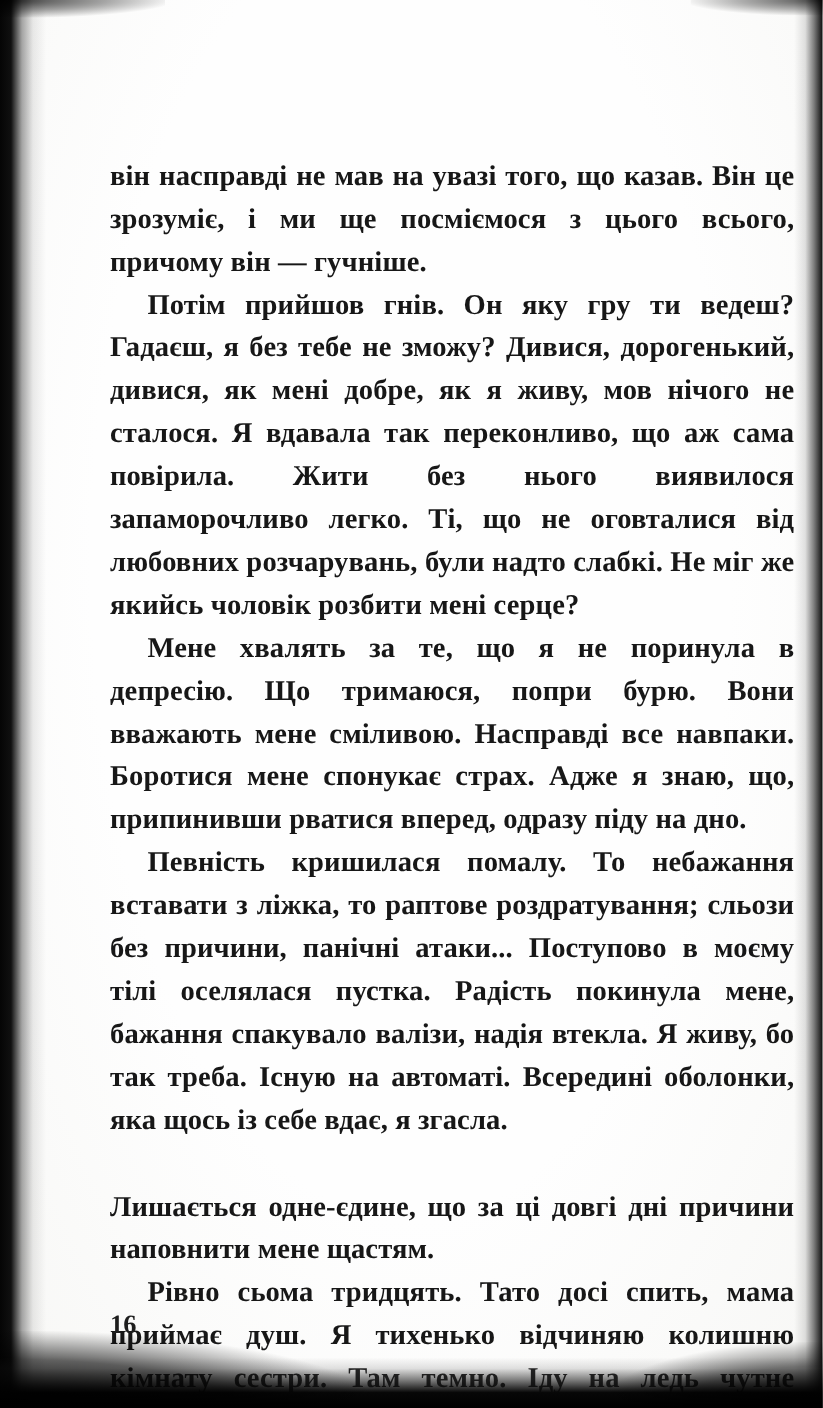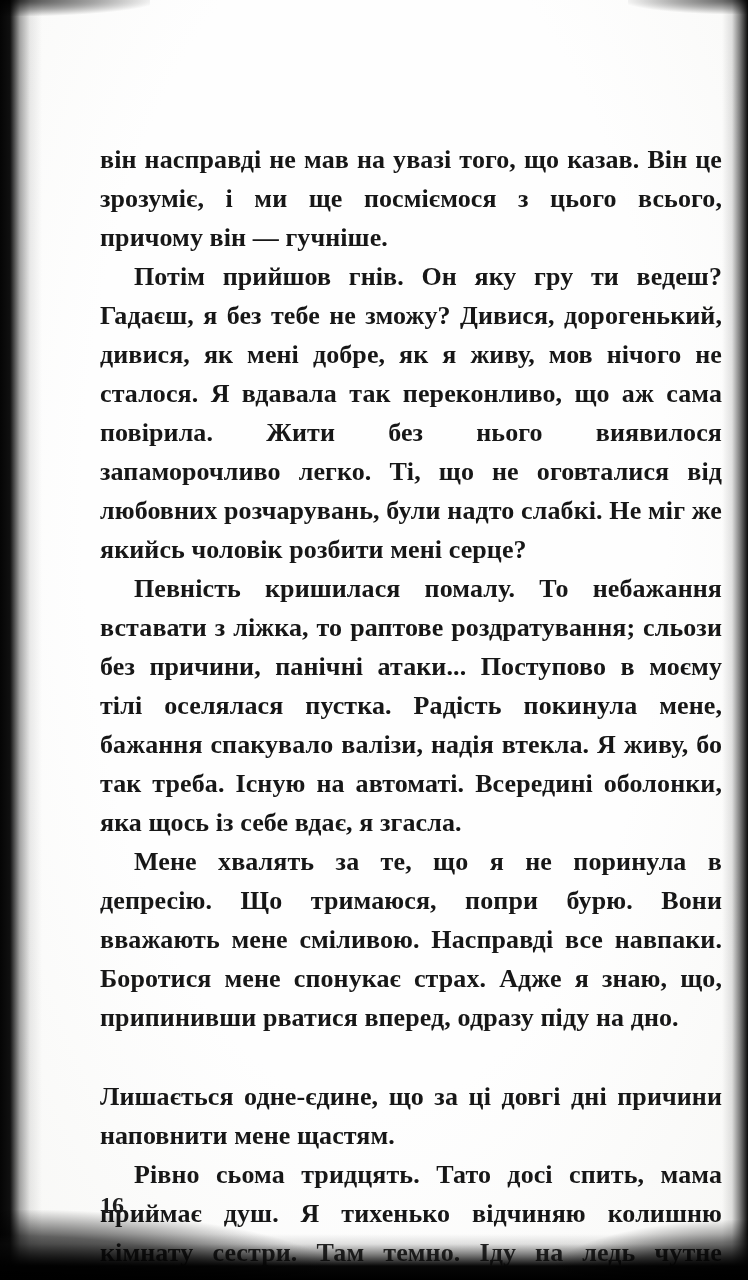--- a/index.html
+++ b/index.html
@@ -119,22 +119,22 @@
 </style>
 </head>
 <body>
 
 <div class="photo">
   <div class="page-surface"></div>
 
   <div class="text-block">
     <p>він насправді не мав на увазі того, що казав. Він це зрозуміє, і ми ще посміємося з цього всього, причому він — гучніше.</p>
     <p class="indent">Потім прийшов гнів. Он яку гру ти ведеш? Гадаєш, я без тебе не зможу? Дивися, дорогенький, дивися, як мені добре, як я живу, мов нічого не сталося. Я вдавала так переконливо, що аж сама повірила. Жити без нього виявилося запаморочливо легко. Ті, що не оговталися від любовних розчарувань, були надто слабкі. Не міг же якийсь чоловік розбити мені серце?</p>
+    <p class="indent">Мене хвалять за те, що я не поринула в депресію. Що тримаюся, попри бурю. Вони вважають мене сміливою. Насправді все навпаки. Боротися мене спонукає страх. Адже я знаю, що, припинивши рватися вперед, одразу піду на дно.</p>
     <p class="indent">Певність кришилася помалу. То небажання вставати з ліжка, то раптове роздратування; сльози без причини, панічні атаки... Поступово в моєму тілі оселялася пустка. Радість покинула мене, бажання спакувало валізи, надія втекла. Я живу, бо так треба. Існую на автоматі. Всередині оболонки, яка щось із себе вдає, я згасла.</p>
-    <p class="indent">Мене хвалять за те, що я не поринула в депресію. Що тримаюся, попри бурю. Вони вважають мене сміливою. Насправді все навпаки. Боротися мене спонукає страх. Адже я знаю, що, припинивши рватися вперед, одразу піду на дно.</p>
     <p class="section-start">Лишається одне-єдине, що за ці довгі дні причини наповнити мене щастям.</p>
     <p class="indent">Рівно сьома тридцять. Тато досі спить, мама приймає душ. Я тихенько відчиняю колишню кімнату сестри. Там темно. Іду на ледь чутне посопування, що долинає</p>
   </div>
 
   <div class="page-number">16</div>
 
   <div class="edge-left"></div>
   <div class="edge-right"></div>
   <div class="edge-bottom"></div>
   <div class="corner-bl"></div>

